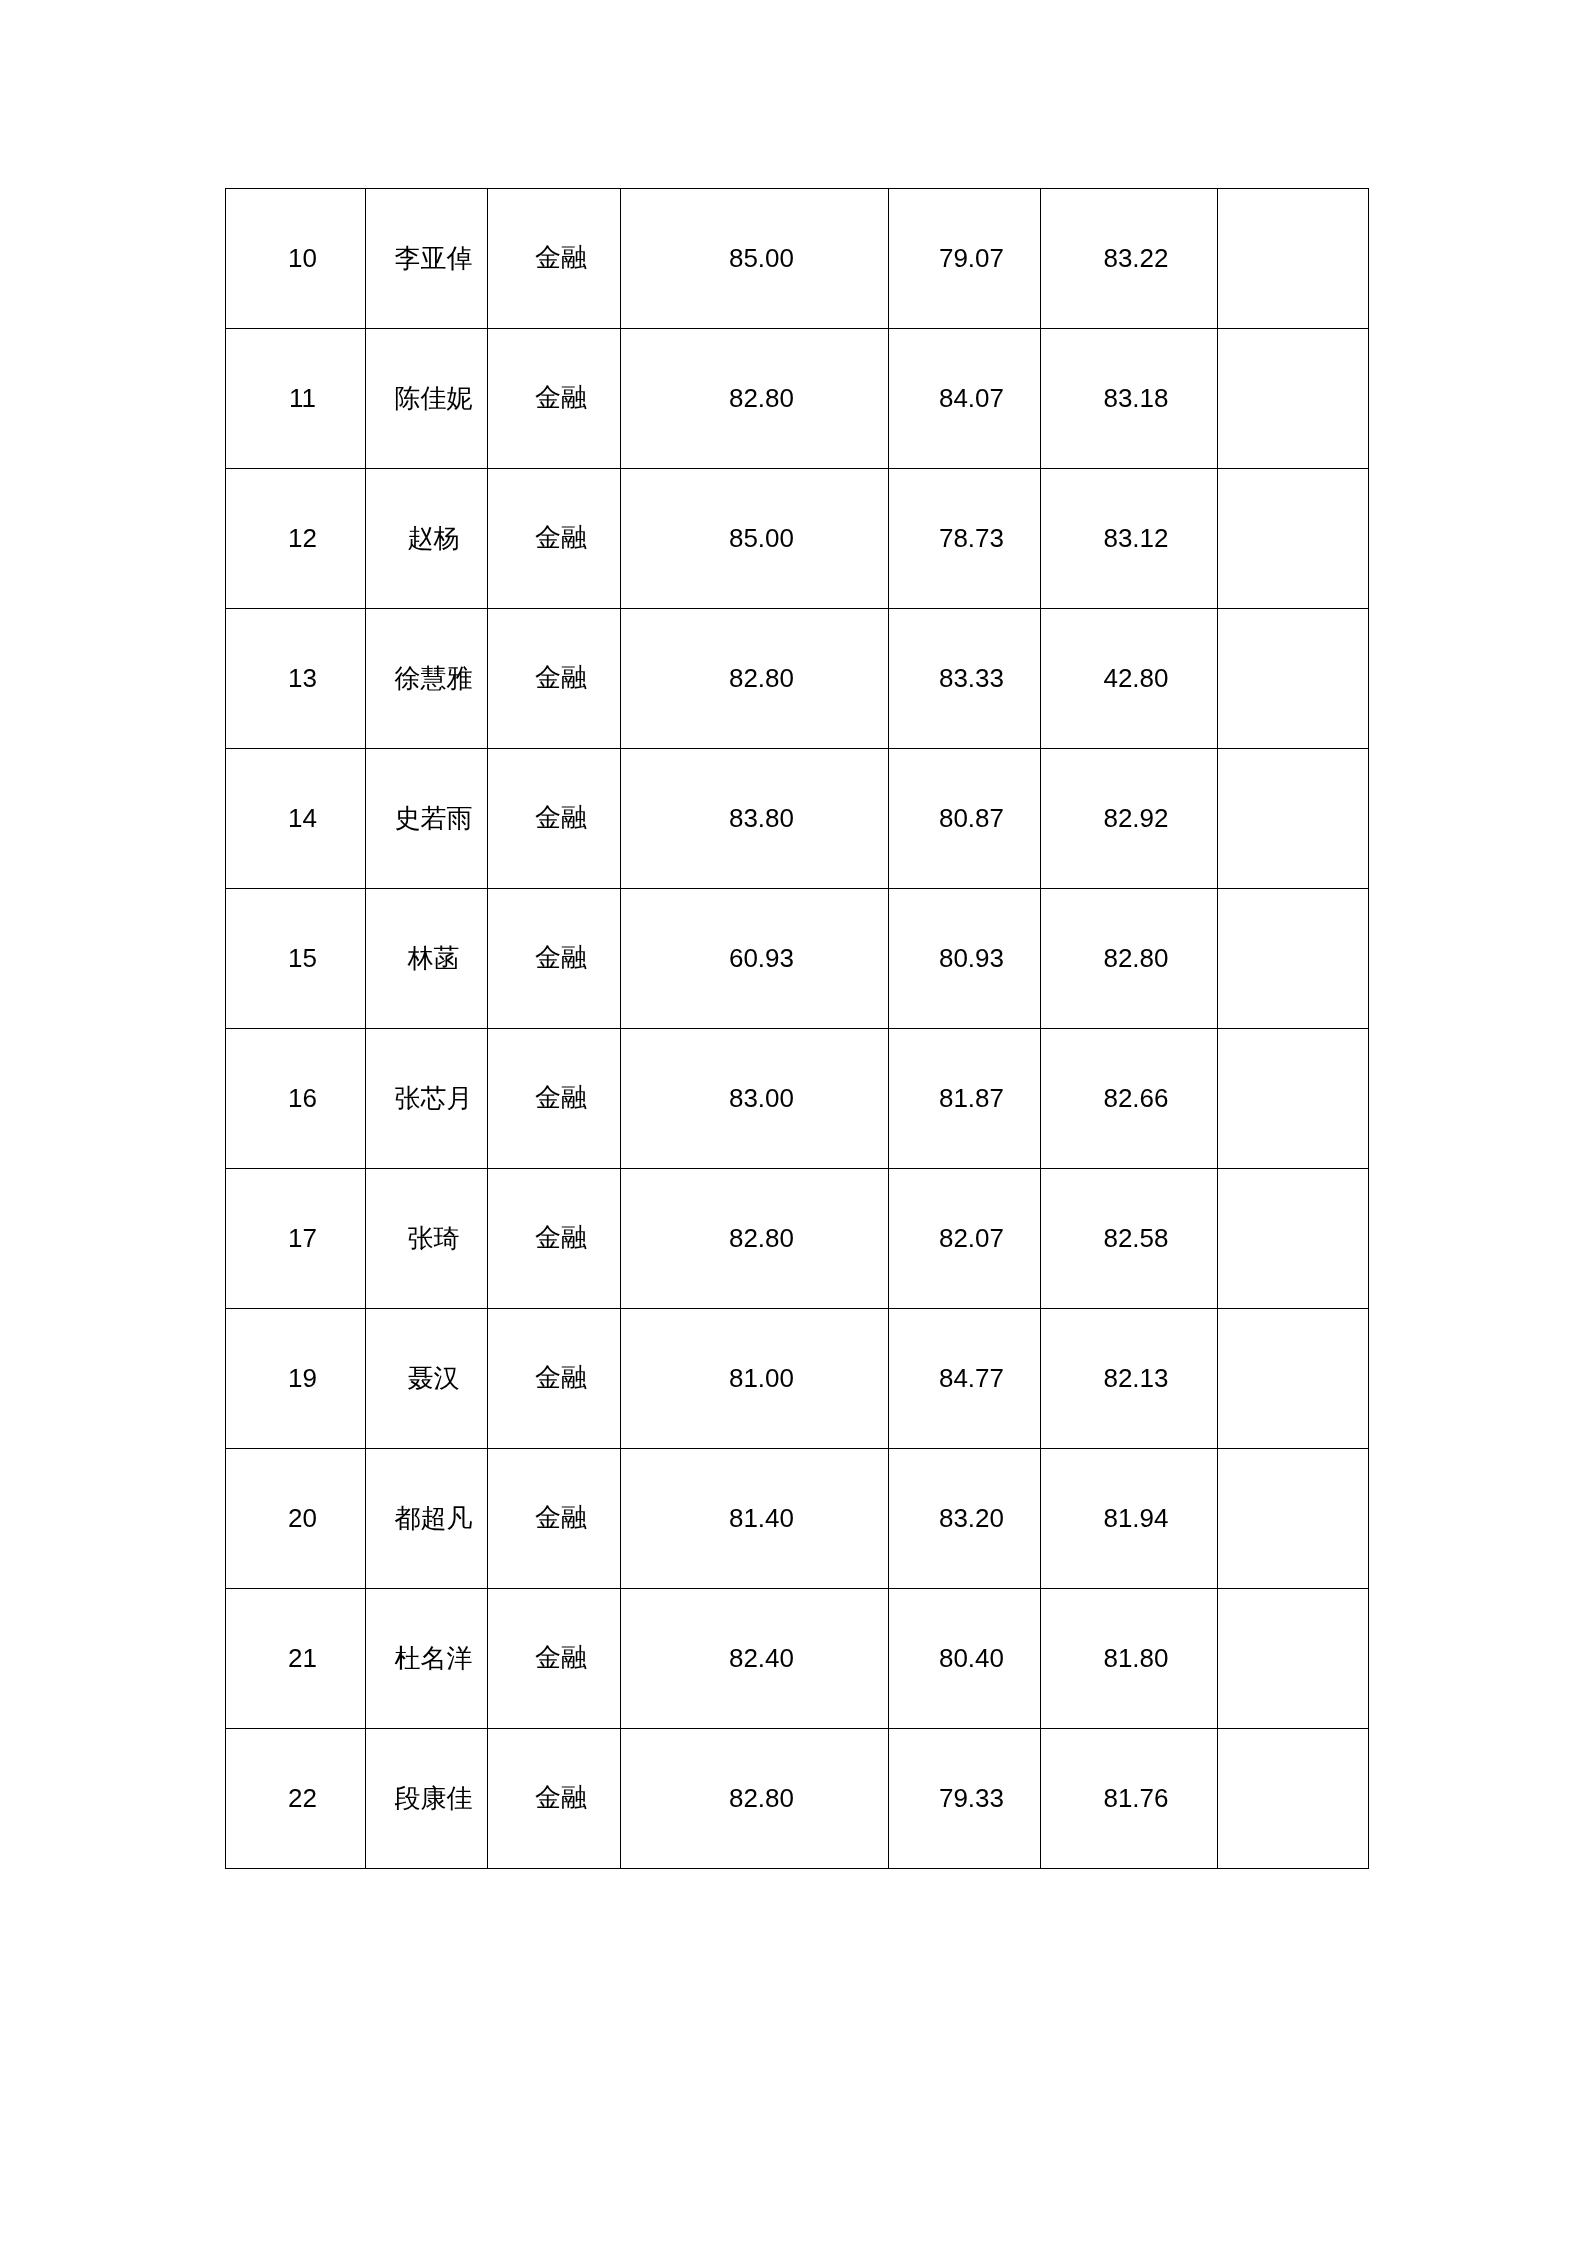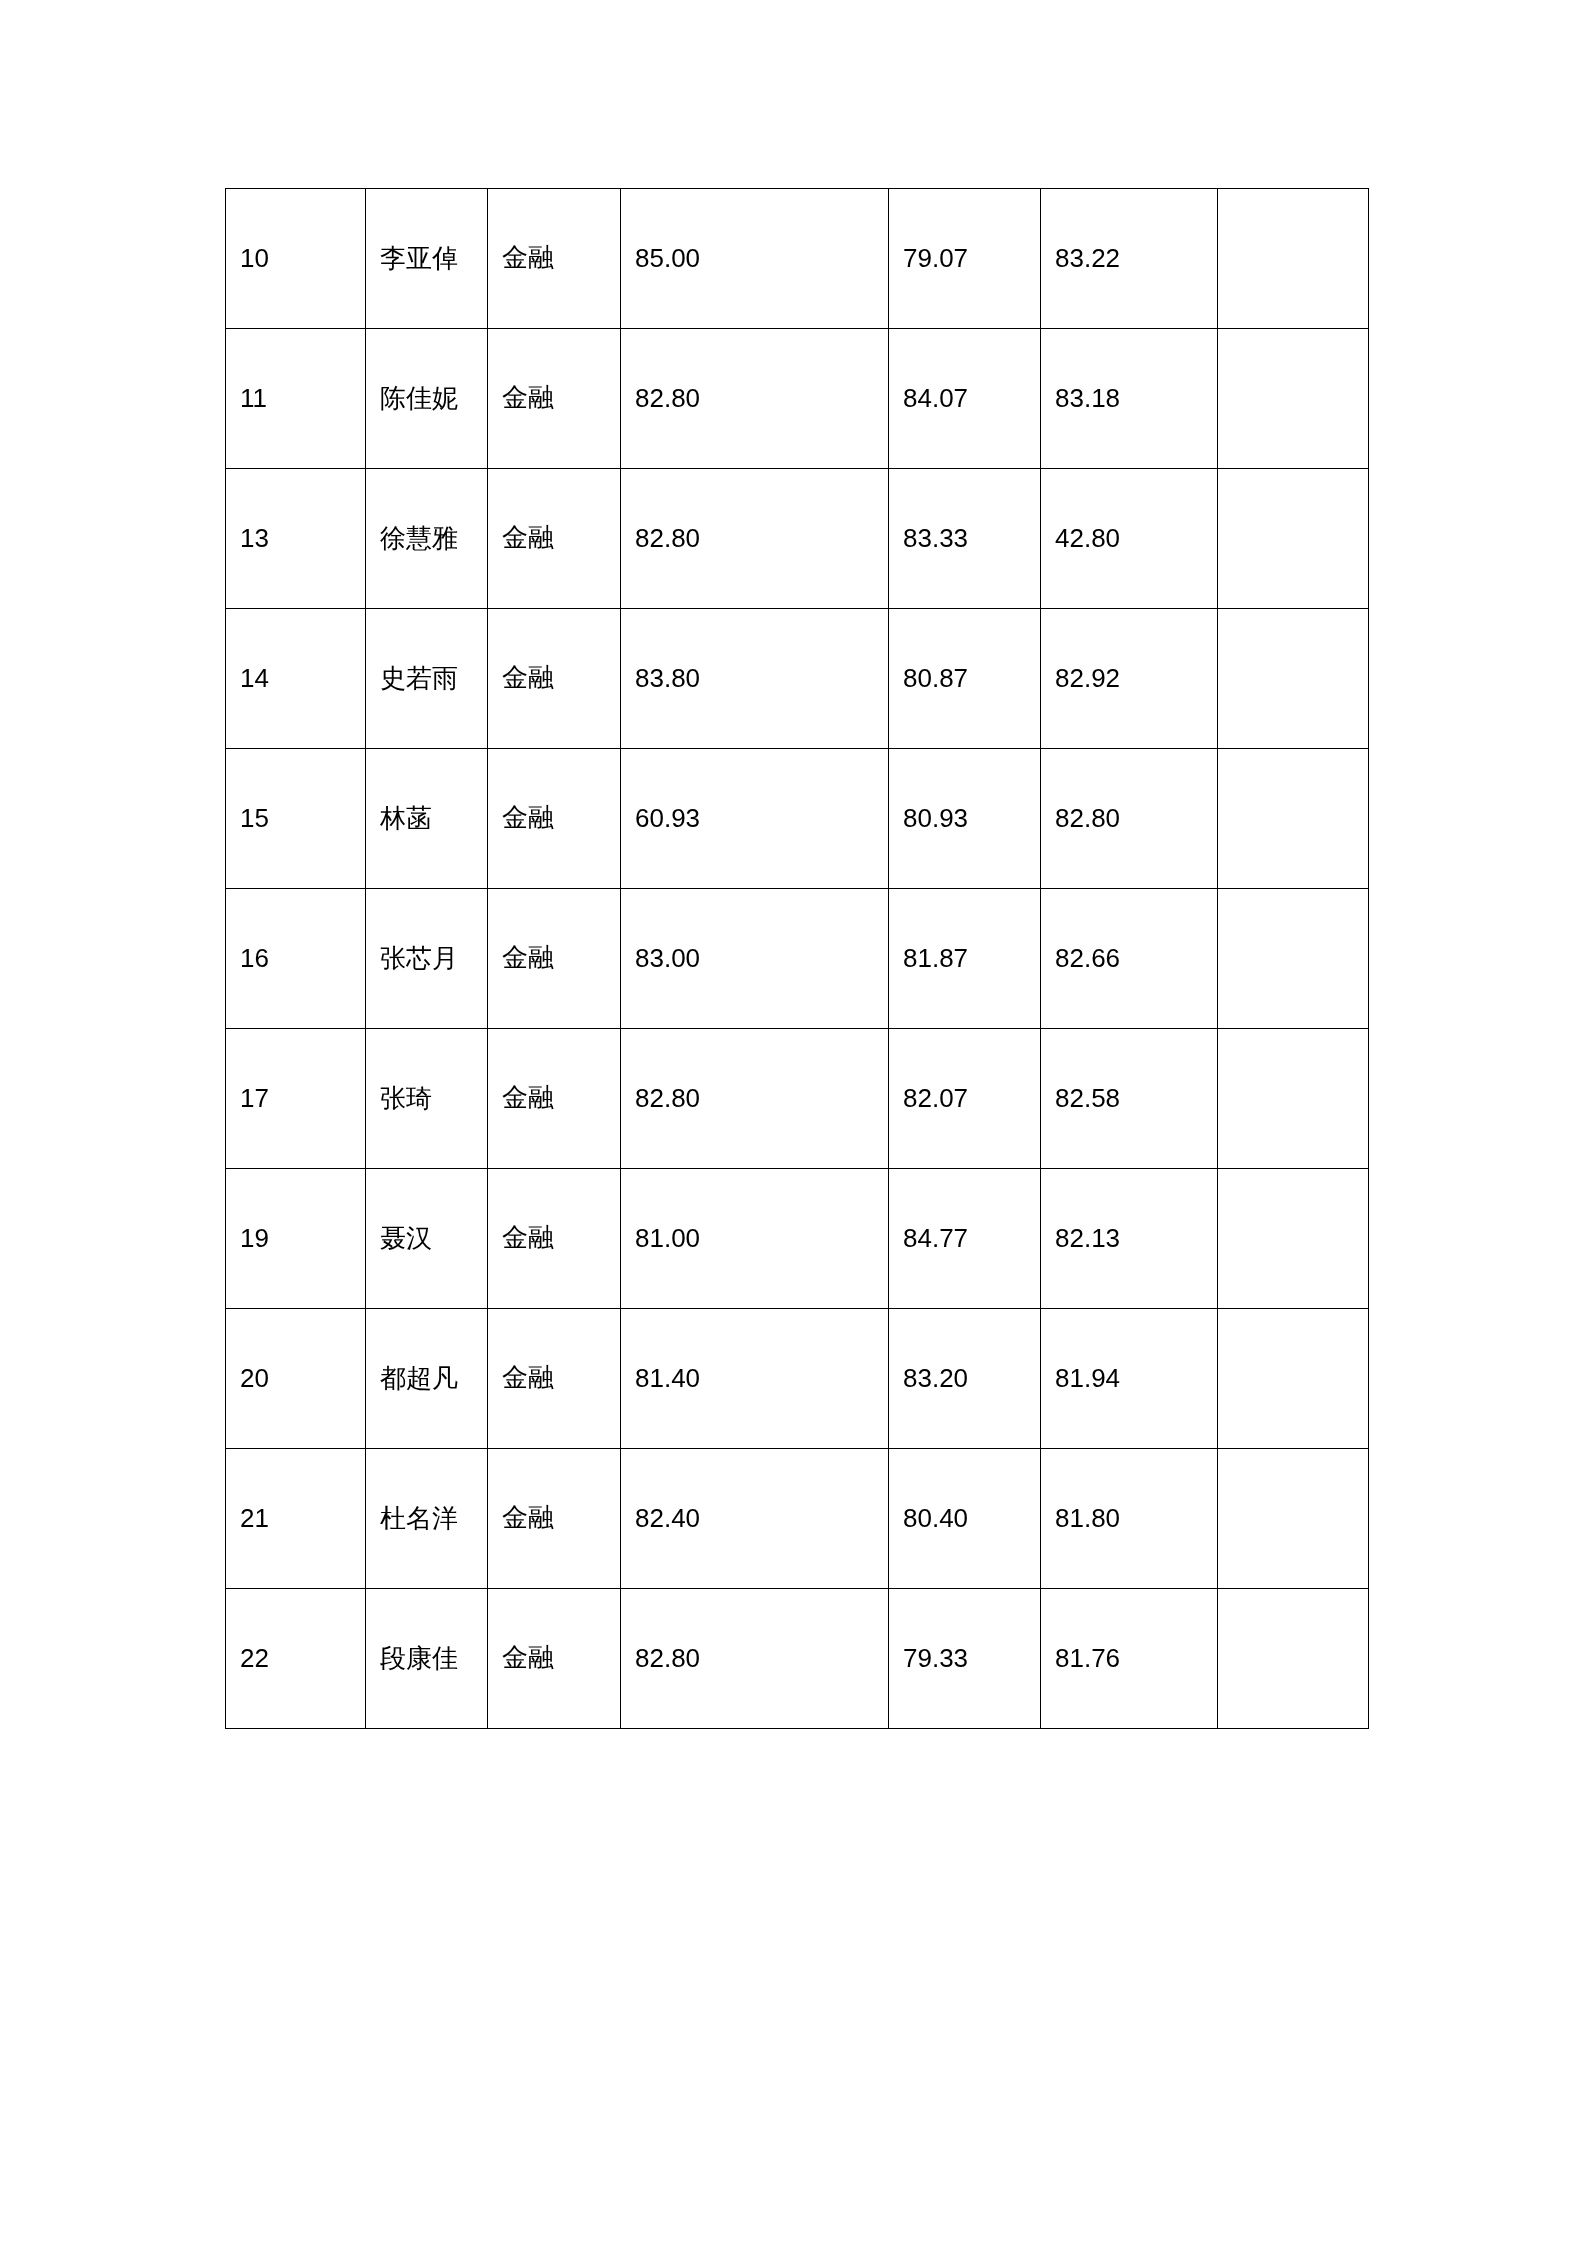--- a/index.html
+++ b/index.html
@@ -15,20 +15,21 @@
     color: #000000;
     position: relative;
     overflow: hidden;
   }
   .page {
     position: absolute;
     left: 0; top: 0;
     width: 1587px;
     height: 2245px;
     background: #ffffff;
+    text-align: center;
   }
   .table-wrap {
     position: absolute;
     left: 225px;
     top: 188px;
     width: 1143px;
   }
   table.score-table {
     border-collapse: collapse;
     table-layout: fixed;
@@ -107,20 +108,29 @@
           <tr>
             <td class="cell-index">11</td>
             <td class="cell-name">陈佳妮</td>
             <td class="cell-major">金融</td>
             <td class="cell-score">82.80</td>
             <td class="cell-score">84.07</td>
             <td class="cell-total">83.18</td>
             <td class="cell-blank"></td>
           </tr>
           <tr>
+            <td class="cell-index">12</td>
+            <td class="cell-name">赵杨</td>
+            <td class="cell-major">金融</td>
+            <td class="cell-score">85.00</td>
+            <td class="cell-score">78.73</td>
+            <td class="cell-total">83.12</td>
+            <td class="cell-blank"></td>
+          </tr>
+          <tr>
             <td class="cell-index">13</td>
             <td class="cell-name">徐慧雅</td>
             <td class="cell-major">金融</td>
             <td class="cell-score">82.80</td>
             <td class="cell-score">83.33</td>
             <td class="cell-total">42.80</td>
             <td class="cell-blank"></td>
           </tr>
           <tr>
             <td class="cell-index">14</td>

